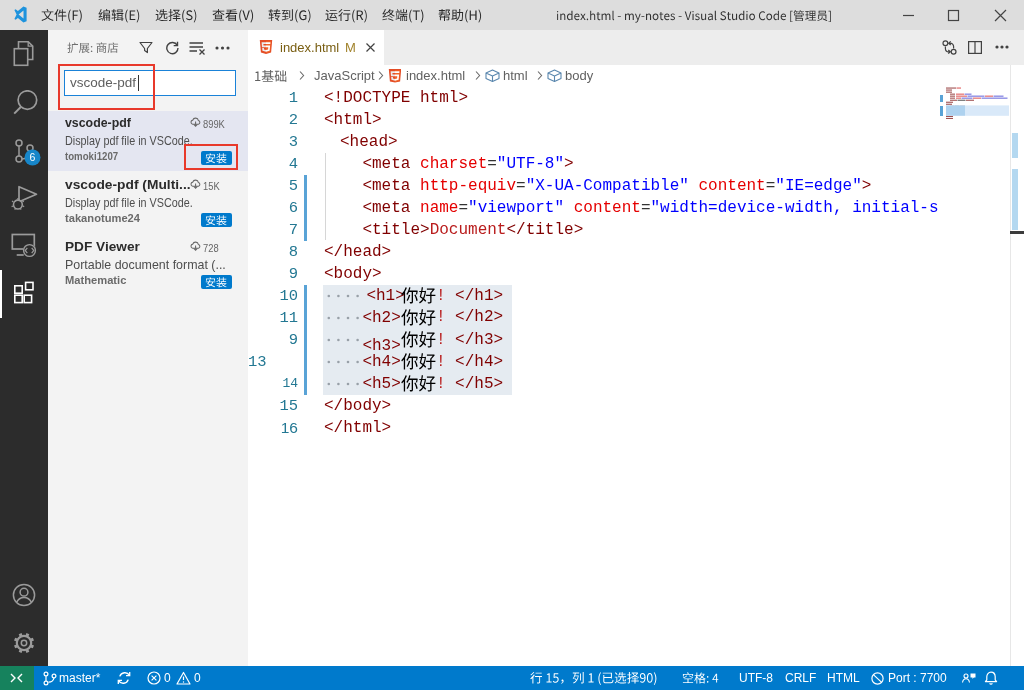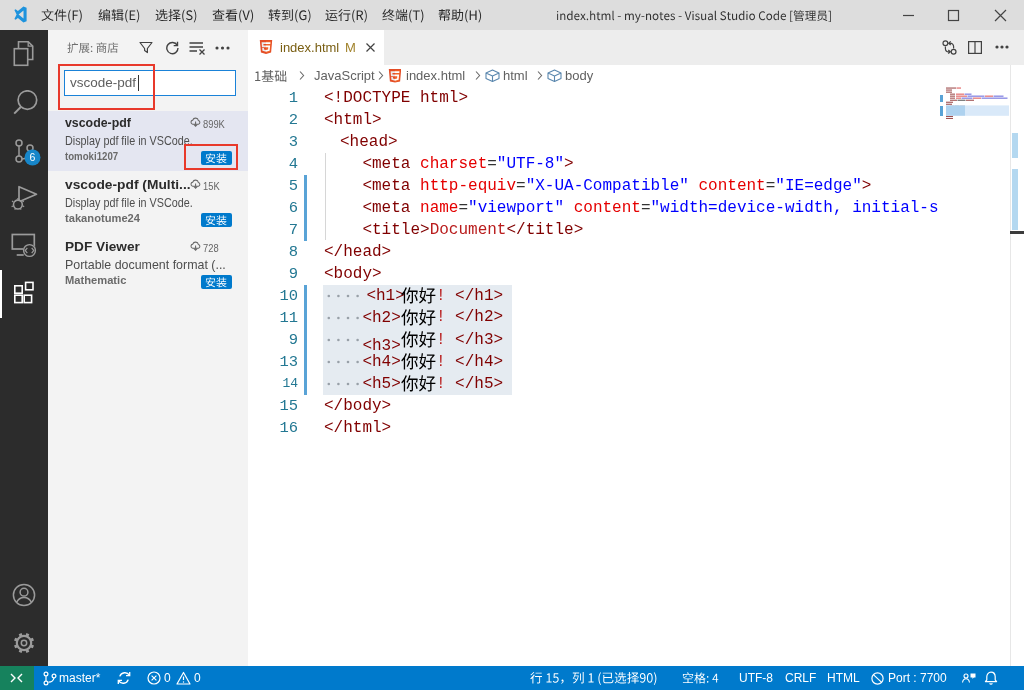--- a/index.html
+++ b/index.html
@@ -265,24 +265,24 @@
 <div style="position:absolute;left:248px;top:131px;white-space:pre;font-family:'Liberation Mono',monospace;font-size:15.5px;color:#237893;width:50px;text-align:right;line-height:22px">3</div>
 <div style="position:absolute;left:248px;top:153px;white-space:pre;font-family:'Liberation Mono',monospace;font-size:15.5px;color:#237893;width:50px;text-align:right;line-height:22px">4</div>
 <div style="position:absolute;left:248px;top:175px;white-space:pre;font-family:'Liberation Mono',monospace;font-size:15.5px;color:#237893;width:50px;text-align:right;line-height:22px">5</div>
 <div style="position:absolute;left:248px;top:197px;white-space:pre;font-family:'Liberation Mono',monospace;font-size:15.5px;color:#237893;width:50px;text-align:right;line-height:22px">6</div>
 <div style="position:absolute;left:248px;top:219px;white-space:pre;font-family:'Liberation Mono',monospace;font-size:15.5px;color:#237893;width:50px;text-align:right;line-height:22px">7</div>
 <div style="position:absolute;left:248px;top:241px;white-space:pre;font-family:'Liberation Mono',monospace;font-size:15.5px;color:#237893;width:50px;text-align:right;line-height:22px">8</div>
 <div style="position:absolute;left:248px;top:263px;white-space:pre;font-family:'Liberation Mono',monospace;font-size:15.5px;color:#237893;width:50px;text-align:right;line-height:22px">9</div>
 <div style="position:absolute;left:248px;top:285px;white-space:pre;font-family:'Liberation Mono',monospace;font-size:15.5px;color:#237893;width:50px;text-align:right;line-height:22px">10</div>
 <div style="position:absolute;left:248px;top:307px;white-space:pre;font-family:'Liberation Mono',monospace;font-size:15.5px;color:#237893;width:50px;text-align:right;line-height:22px">11</div>
 <div style="position:absolute;left:248px;top:329px;white-space:pre;font-family:'Liberation Mono',monospace;font-size:15.5px;color:#237893;width:50px;text-align:right;line-height:22px">9</div>
-<div style="position:absolute;left:248px;top:351px;white-space:pre;font-family:'Liberation Mono',monospace;font-size:15.5px;color:#237893;width:50px;text-align:right;line-height:22px">13</div>
+<div style="position:absolute;left:248px;top:351px;white-space:pre;font-family:'Liberation Mono',monospace;font-size:15.5px;color:#237893;width:50px;line-height:22px">13</div>
 <div style="position:absolute;left:248px;top:373px;white-space:pre;font-family:'Liberation Mono',monospace;font-size:13px;color:#237893;width:50px;text-align:right;line-height:22px">14</div>
 <div style="position:absolute;left:248px;top:395px;white-space:pre;font-family:'Liberation Mono',monospace;font-size:15.5px;color:#237893;width:50px;text-align:right;line-height:22px">15</div>
-<div style="position:absolute;left:248px;top:417px;white-space:pre;font-family:Liberation Mono, monospace;font-size:15.5px;color:#237893;width:50px;text-align:right;line-height:22px">16</div>
+<div style="position:absolute;left:248px;top:417px;white-space:pre;font-family:Liberation Sans, sans-serif;font-size:15.5px;color:#237893;width:50px;text-align:right;line-height:22px">16</div>
 <div class="mono" style="position:absolute;left:324px;top:87px;height:22px;white-space:pre"><span class="t">&lt;!DOCTYPE html&gt;</span></div>
 <div class="mono" style="position:absolute;left:324px;top:109px;height:22px;white-space:pre"><span class="t">&lt;html&gt;</span></div>
 <div class="mono" style="position:absolute;left:340px;top:131px;height:22px;white-space:pre"><span class="t">&lt;head&gt;</span></div>
 <div class="mono" style="position:absolute;left:324px;top:153px;height:22px;white-space:pre">    <span class="t">&lt;meta</span> <span class="a">charset</span><span class="q">=</span><span class="s">"UTF-8"</span><span class="t">&gt;</span></div>
 <div class="mono" style="position:absolute;left:324px;top:175px;height:22px;white-space:pre">    <span class="t">&lt;meta</span> <span class="a">http-equiv</span><span class="q">=</span><span class="s">"X-UA-Compatible"</span> <span class="a">content</span><span class="q">=</span><span class="s">"IE=edge"</span><span class="t">&gt;</span></div>
 <div class="mono" style="position:absolute;left:324px;top:197px;height:22px;white-space:pre">    <span class="t">&lt;meta</span> <span class="a">name</span><span class="q">=</span><span class="s">"viewport"</span> <span class="a">content</span><span class="q">=</span><span class="s">"width=device-width, initial-s</span></div>
 <div class="mono" style="position:absolute;left:324px;top:219px;height:22px;white-space:pre">    <span class="t">&lt;title&gt;</span><span class="k">Document</span><span class="t">&lt;/title&gt;</span></div>
 <div class="mono" style="position:absolute;left:324px;top:241px;height:22px;white-space:pre"><span class="t">&lt;/head&gt;</span></div>
 <div class="mono" style="position:absolute;left:324px;top:263px;height:22px;white-space:pre"><span class="t">&lt;body&gt;</span></div>
 <div class="mono t" style="position:absolute;left:328px;top:285px;height:22px;white-space:pre">    &lt;h1&gt;</div>

